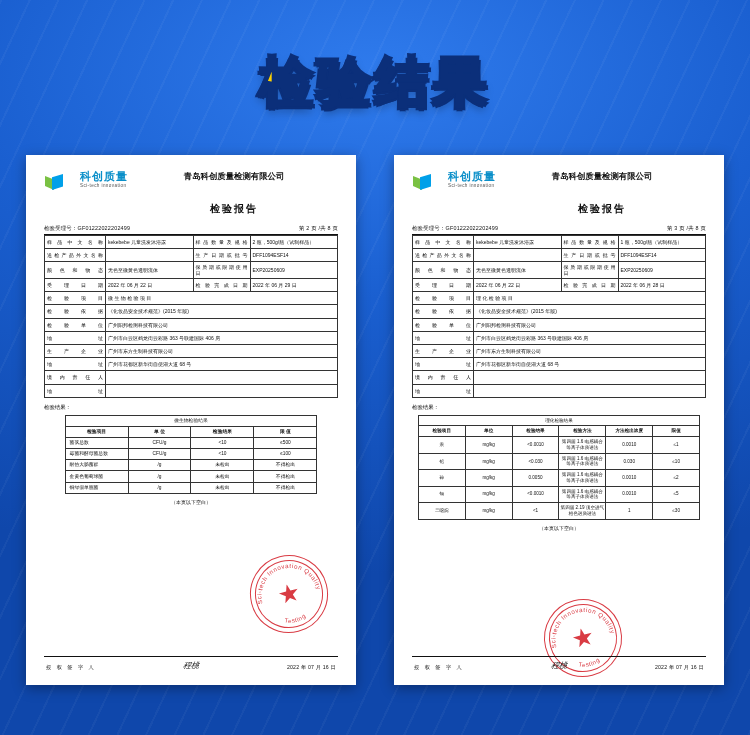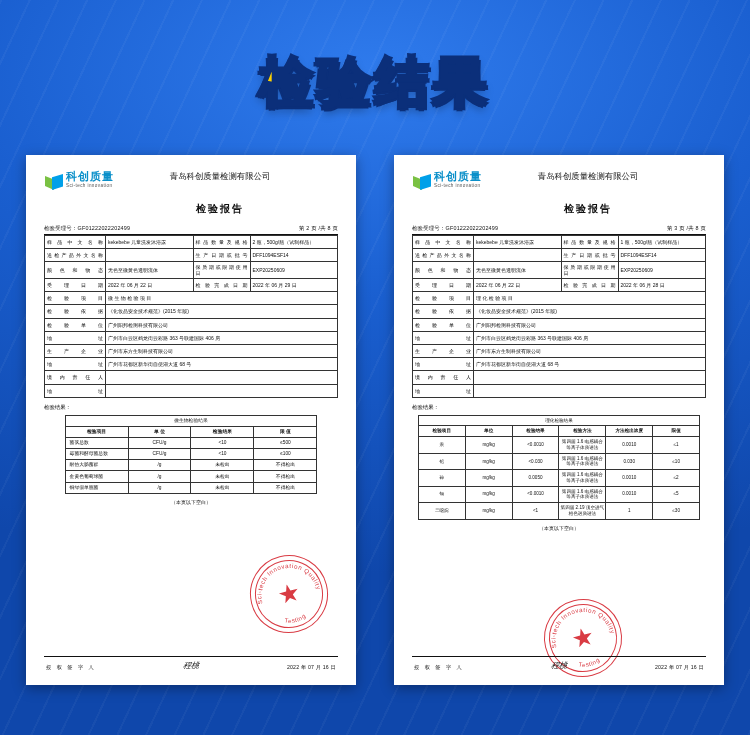--- a/index.html
+++ b/index.html
@@ -52,29 +52,29 @@
 
   .sheet {
     position:absolute; inset:0;
     padding:16px 18px 10px 18px;
     box-sizing:border-box;
     font-size:5.2px;
     color:#111;
   }
 
   
-  .doc-head { display:flex; align-items:flex-start; gap:2px; }
+  .doc-head { display:flex; align-items:flex-start; gap:16px; }
   .logo-mark { width:20px; height:20px; position:relative; flex:0 0 auto; margin-top:2px;}
   .logo-mark .p1 { position:absolute; left:1px; top:3px; width:9px; height:14px; background:#7ac143; clip-path:polygon(0 0,100% 25%,100% 100%,0 72%); }
   .logo-mark .p2 { position:absolute; left:8px; top:1px; width:11px; height:16px; background:#00a0e9; clip-path:polygon(0 20%,100% 0,100% 78%,0 100%); }
   .logo-text { flex:0 0 auto; line-height:1.1; }
   .logo-cn { font-size:11px; font-weight:bold; color:#0a8fc9; letter-spacing:1px; font-family:"DejaVu Sans", sans-serif;}
   .logo-en { font-size:4.6px; color:#555; letter-spacing:.4px; }
   .head-titles { flex:1 1 auto; text-align:center; padding-right:14px; }
-  .company { font-size:8.4px; font-weight:normal; color:#111; font-family:"DejaVu Sans", sans-serif; }
+  .company { font-size:8.4px; font-weight:bold; color:#111; font-family:"DejaVu Sans", sans-serif; }
   .report-title { font-size:10px; font-weight:bold; margin-top:20px; letter-spacing:2px; font-family:"DejaVu Sans", sans-serif;}
 
   .accept-row { display:flex; justify-content:space-between; align-items:flex-end; margin-top:9px; font-size:5.4px; }
   .accept-no { letter-spacing:.2px; }
   .page-no { letter-spacing:.2px; }
 
   .rule { height:1px; background:#111; margin-top:2px; }
 
   table.info { width:100%; border-collapse:collapse; margin-top:0; table-layout:fixed; }
   table.info td { border:0.6px solid #333; padding:1.6px 2px; font-size:5px; line-height:1.25; height:9px; vertical-align:middle; }

